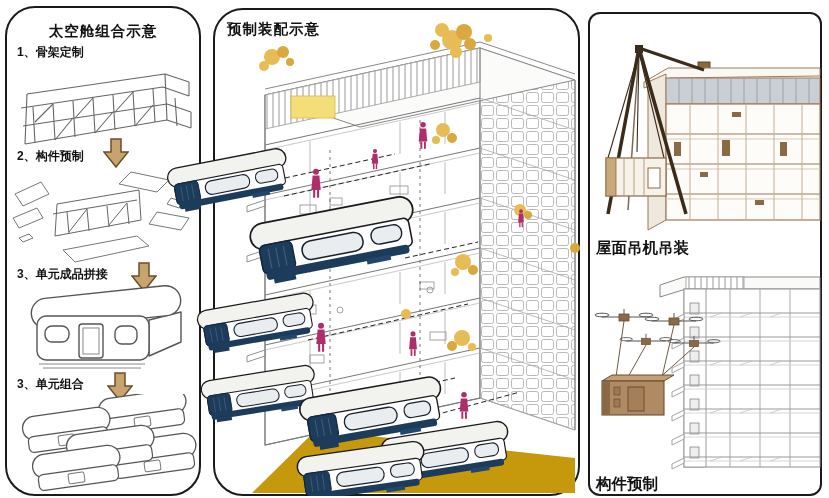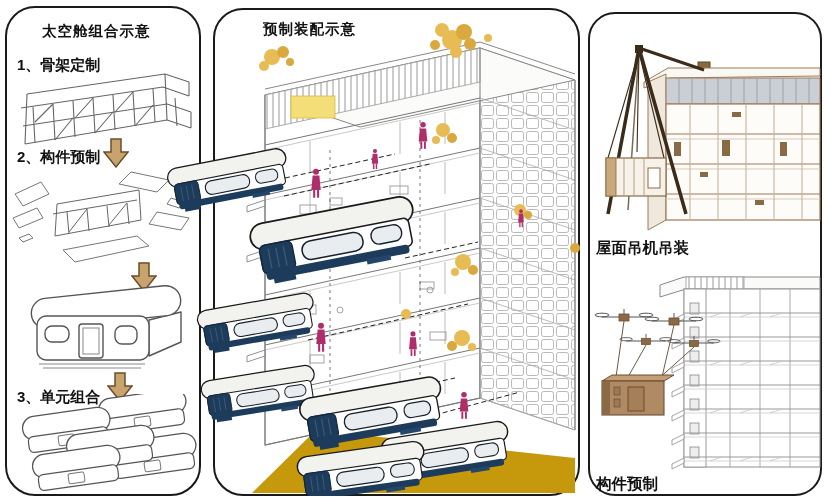--- a/index.html
+++ b/index.html
@@ -1,25 +1,25 @@
 <!DOCTYPE html>
 <html><head>
 <meta charset="utf-8">
 <style>
   html,body{margin:0;padding:0;background:#fff;}
   .canvas{position:relative;width:829px;height:498px;background:#fff;overflow:hidden;
           font-family:"Liberation Sans","DejaVu Sans",sans-serif;color:#111;}
   .panel{position:absolute;background:#fff;border:2.5px solid #1a1a1a;box-sizing:border-box;}
   .panel.left{left:5px;top:6px;width:196px;height:490px;border-radius:30px;}
   .panel.mid{left:213px;top:8px;width:367px;height:488px;border-radius:30px;}
-  .panel.right{left:588px;top:12px;width:234px;height:484px;border-radius:27px;}
+  .panel.right{left:588px;top:12px;width:234px;height:484px;border-radius:12px;}
   .ptitle{position:absolute;font-weight:bold;font-size:14.5px;letter-spacing:1px;white-space:nowrap;}
-  .lefttitle{left:15px;right:0;top:14px;padding-left:20px;}
-  .midtitle{left:12px;top:10px;margin-left:36px;}
-  .step-label{position:absolute;font-weight:bold;font-size:15px;white-space:nowrap;margin-top:12px;}
+  .lefttitle{left:0;right:0;top:14px;text-align:center;}
+  .midtitle{left:12px;top:10px;}
+  .step-label{position:absolute;font-weight:bold;font-size:12px;white-space:nowrap;}
   .rlabel{position:absolute;font-weight:bold;font-size:15.5px;white-space:nowrap;}
   .ill{position:absolute;}
   .overlay{position:absolute;left:150px;top:8px;pointer-events:none;}
 </style>
 </head>
 <body>
 
 <div class="canvas">
 
   <div class="panel left">
@@ -33,21 +33,21 @@
         <path d="M8,48 L150,27 L176,36"></path>
         <path d="M10,66 L154,44 L178,52"></path>
         <path d="M12,84 L154,60 L178,68"></path>
         <path d="M176,22 L176,36 M178,52 L178,68"></path>
         <path d="M20,47 L22,83 M40,44 L42,80 M60,41 L62,77 M80,38 L82,73 M100,35 L102,70 M120,32 L122,66 M140,29 L142,62 M162,38 L164,66"></path>
         <path d="M14,34 L12,84 M152,14 L154,60"></path>
         <path d="M22,62 L40,44 M62,58 L80,38 M102,52 L120,32 M42,80 L60,58 M82,73 L100,52 M122,66 L140,45"></path>
       </g>
     </svg>
 
-    <div class="step-label" style="left:10px;top:128px">2、构件预制</div>
+    <div class="step-label" style="left:10px;top:140px">2、构件预制</div>
     <svg class="ill" style="left:96px;top:130px" width="26" height="30" viewBox="0 0 26 30">
       <polygon points="8,1 18,1 18,14 25,14 13,29 1,14 8,14" stroke="#6B4F2A" stroke-width="1.5" fill="#C8A36E"></polygon>
     </svg>
 
     <svg class="ill" style="left:4px;top:156px" width="188" height="100" viewBox="0 0 188 100">
       <g fill="#fff" stroke="#777" stroke-width="1" stroke-linejoin="round">
         <polygon points="4,30 30,18 38,30 12,42"></polygon>
         <polygon points="2,54 26,44 32,54 8,64"></polygon>
         <polygon points="120,8 158,16 146,28 108,20"></polygon>
         <polygon points="52,86 126,72 138,82 64,98"></polygon>
@@ -56,20 +56,21 @@
         <path d="M160,34 l12,4 l-4,6 l-12,-4 z"></path>
       </g>
       <g fill="none" stroke="#666" stroke-width="1">
         <path d="M46,40 L128,26 M42,50 L126,36 M44,72 L130,56"></path>
         <path d="M56,48 L58,70 M76,45 L78,67 M96,42 L98,63 M116,39 L118,60"></path>
         <path d="M46,40 L44,72 M128,26 L130,56"></path>
         <path d="M58,68 L76,45 M98,61 L116,39"></path>
       </g>
     </svg>
 
+    <div class="step-label" style="left:10px;top:258px">3、单元成品拼接</div>
     <svg class="ill" style="left:124px;top:254px" width="26" height="30" viewBox="0 0 26 30">
       <polygon points="8,1 18,1 18,14 25,14 13,29 1,14 8,14" stroke="#6B4F2A" stroke-width="1.5" fill="#C8A36E"></polygon>
     </svg>
 
     <svg class="ill" style="left:8px;top:274px" width="182" height="90" viewBox="0 0 182 90">
       <g fill="#fff" stroke="#555" stroke-width="1.4" stroke-linejoin="round">
         <polygon points="134,38 166,30 166,60 134,74"></polygon>
         <rect x="16" y="10" width="150" height="30" rx="15" transform="rotate(-6 91 25)"></rect>
         <rect x="22" y="34" width="112" height="44" rx="9"></rect>
         <rect x="64" y="42" width="24" height="34" rx="3"></rect>

